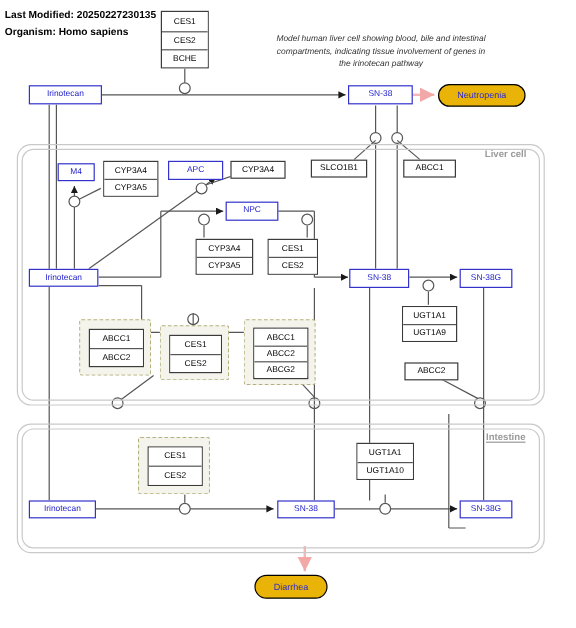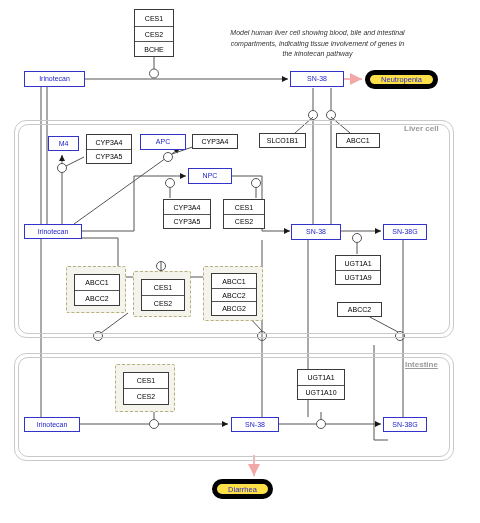--- a/index.html
+++ b/index.html
@@ -31,21 +31,21 @@
   
   .stack{position:absolute;box-sizing:border-box;border:1px solid #3b3b3b;background:#ffffff;}
   .stack .row{box-sizing:border-box;display:flex;align-items:center;justify-content:center;
               font-size:7px;color:#000;background:#fff;}
   .stack .row + .row{border-top:1.6px solid #555;}
 
   
   .groupbox{position:absolute;box-sizing:border-box;border:1px dashed #b5b07e;background:#f5f4ec;border-radius:2px;}
 
   
-  .pheno{position:absolute;box-sizing:border-box;border:5px solid #000000;background:#fde047;
+  .pheno{position:absolute;box-sizing:border-box;border:1px solid #000000;background:#eab308;
          color:#2a2ad0;font-size:7.5px;border-radius:11px;display:flex;align-items:center;justify-content:center;}
 
   
   .compartment{position:absolute;box-sizing:border-box;border:1.6px solid #c9c9c9;border-radius:12px;}
   .compartment .inner{position:absolute;left:3px;top:3px;right:3px;bottom:3px;
                       border:1.6px solid #c9c9c9;border-radius:10px;}
   .comp-label{position:absolute;font-size:8px;color:#9a9a9a;font-weight:bold;}
 </style>
 </head>
 <body>
@@ -134,20 +134,22 @@
       <line x1="321" y1="412" x2="321" y2="419"></line>
     </g>
 
     <g stroke="#f5b6b6" stroke-width="2" fill="none">
       <line x1="344" y1="79" x2="362" y2="79" marker-end="url(#arrow-pink)"></line>
       <line x1="254" y1="455" x2="254" y2="476" marker-end="url(#arrow-pink)"></line>
     </g>
   </svg>
 
   <div class="meta">
+    <div>Last Modified: 20250227230135</div>
+    <div>Organism: Homo sapiens</div>
   </div>
 
   <div class="desc">Model human liver cell showing blood, bile and intestinal compartments, indicating tissue involvement of genes in the irinotecan pathway</div>
 
   <div class="stack" style="left:134px;top:9px;width:40px;height:48px;">
     <div class="row" style="height:16px;">CES1</div>
     <div class="row" style="height:15px;">CES2</div>
     <div class="row" style="height:15px;">BCHE</div>
   </div>
 

